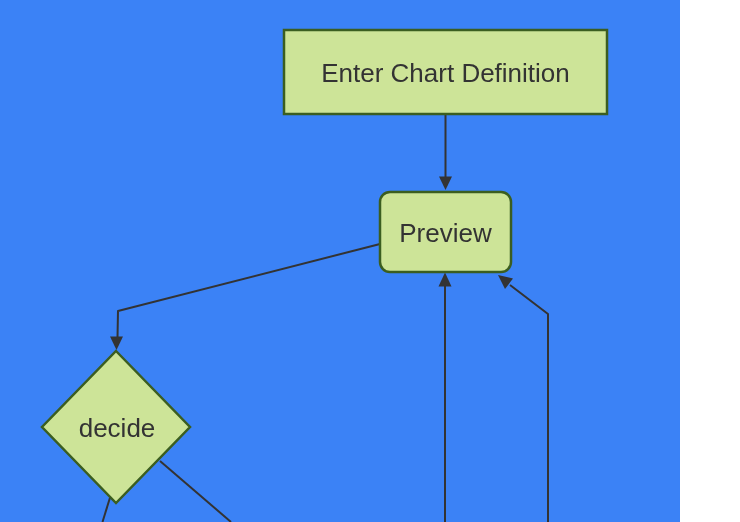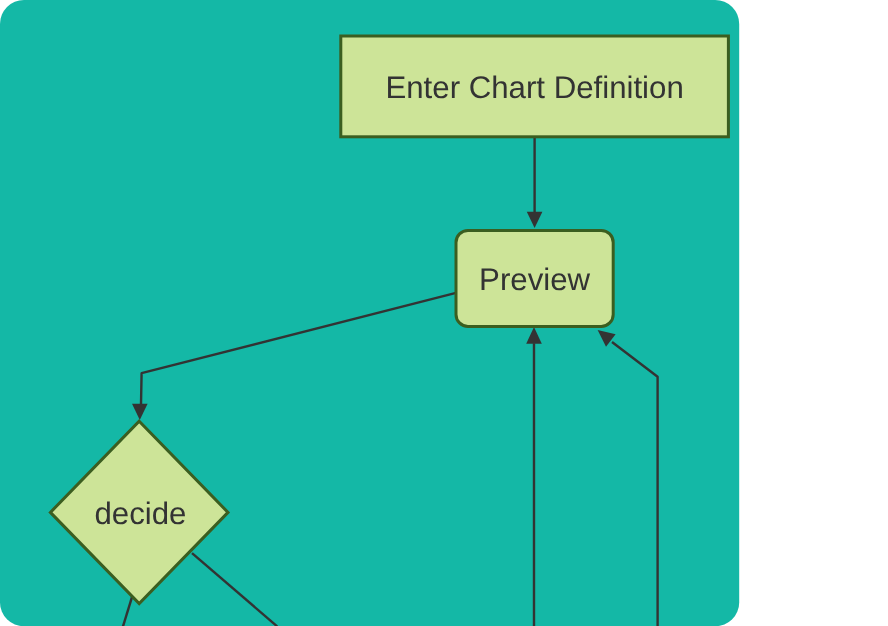--- a/index.html
+++ b/index.html
@@ -2,25 +2,24 @@
 <html><head>
 <meta charset="utf-8">
 <style>
   html, body {
     margin: 0;
     padding: 0;
     background: #ffffff;
   }
   .canvas {
     position: relative;
-    width: 616px;
+    width: 680px;
     height: 522px;
-    background: #14b8a6;
+    background: #3b82f6;
     overflow: hidden;
-    border-radius: 20px;
   }
   svg {
     display: block;
   }
   .node-label {
     font-family: "Liberation Sans", sans-serif;
     font-size: 26px;
     text-anchor: middle;
   }
   .edge {

